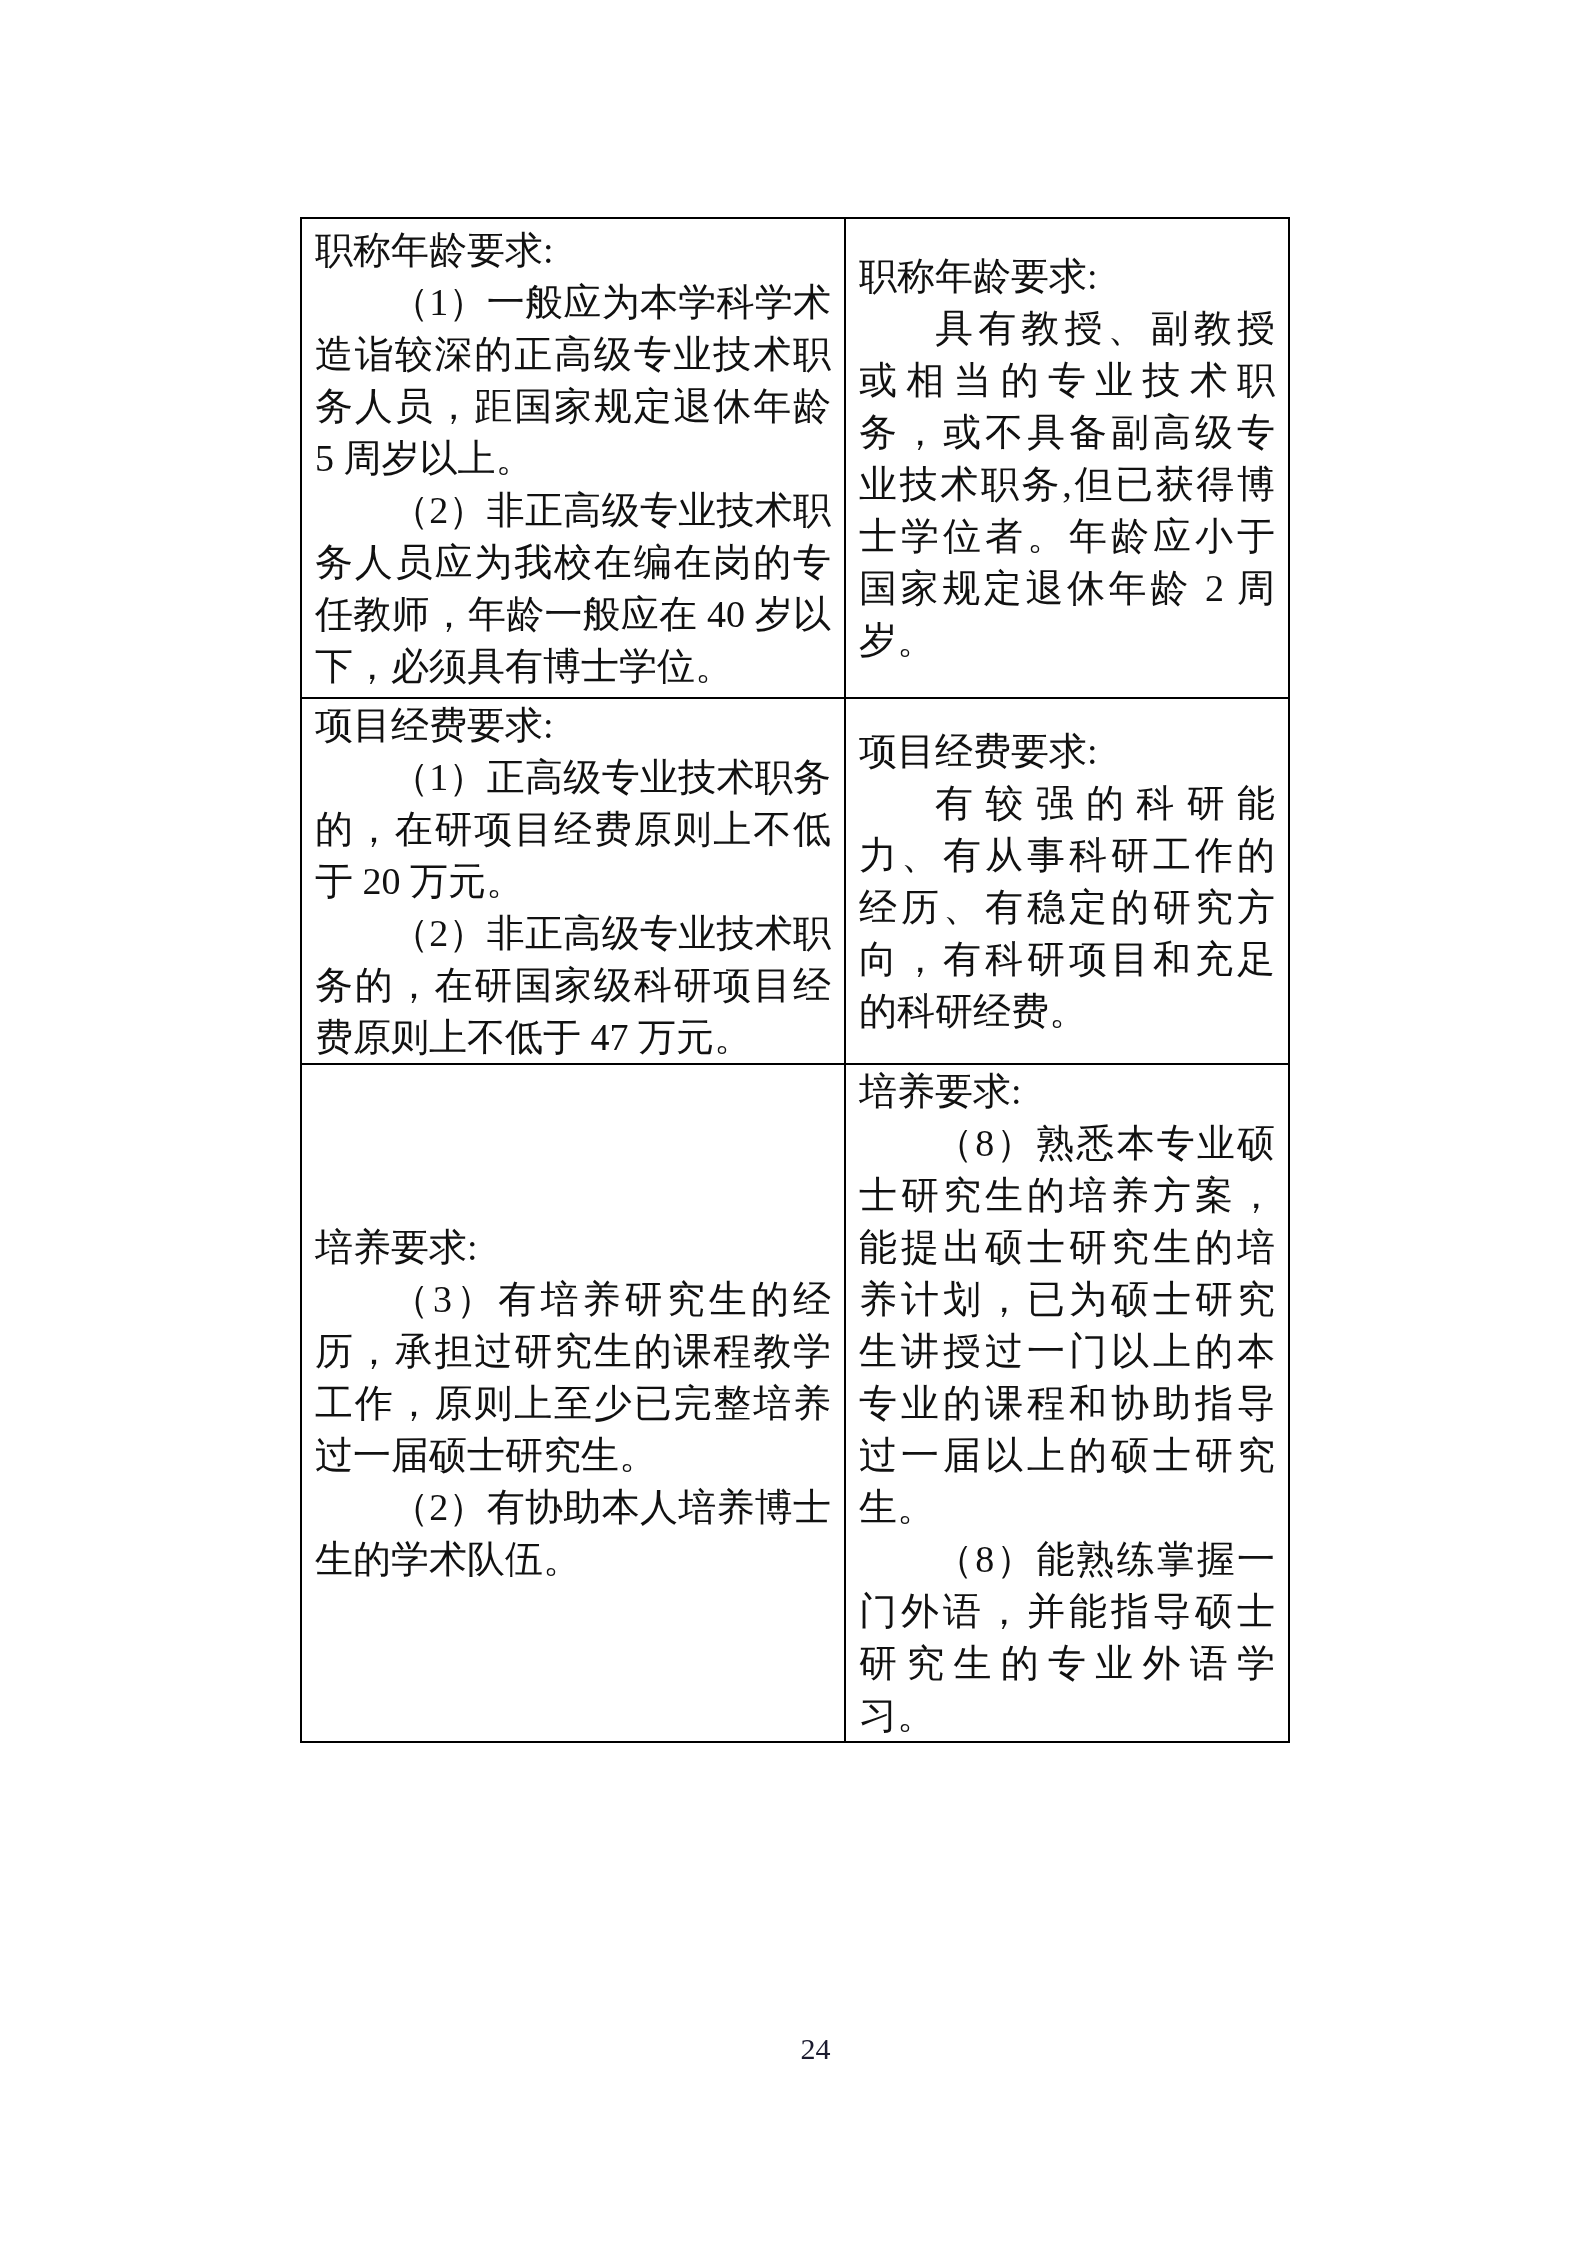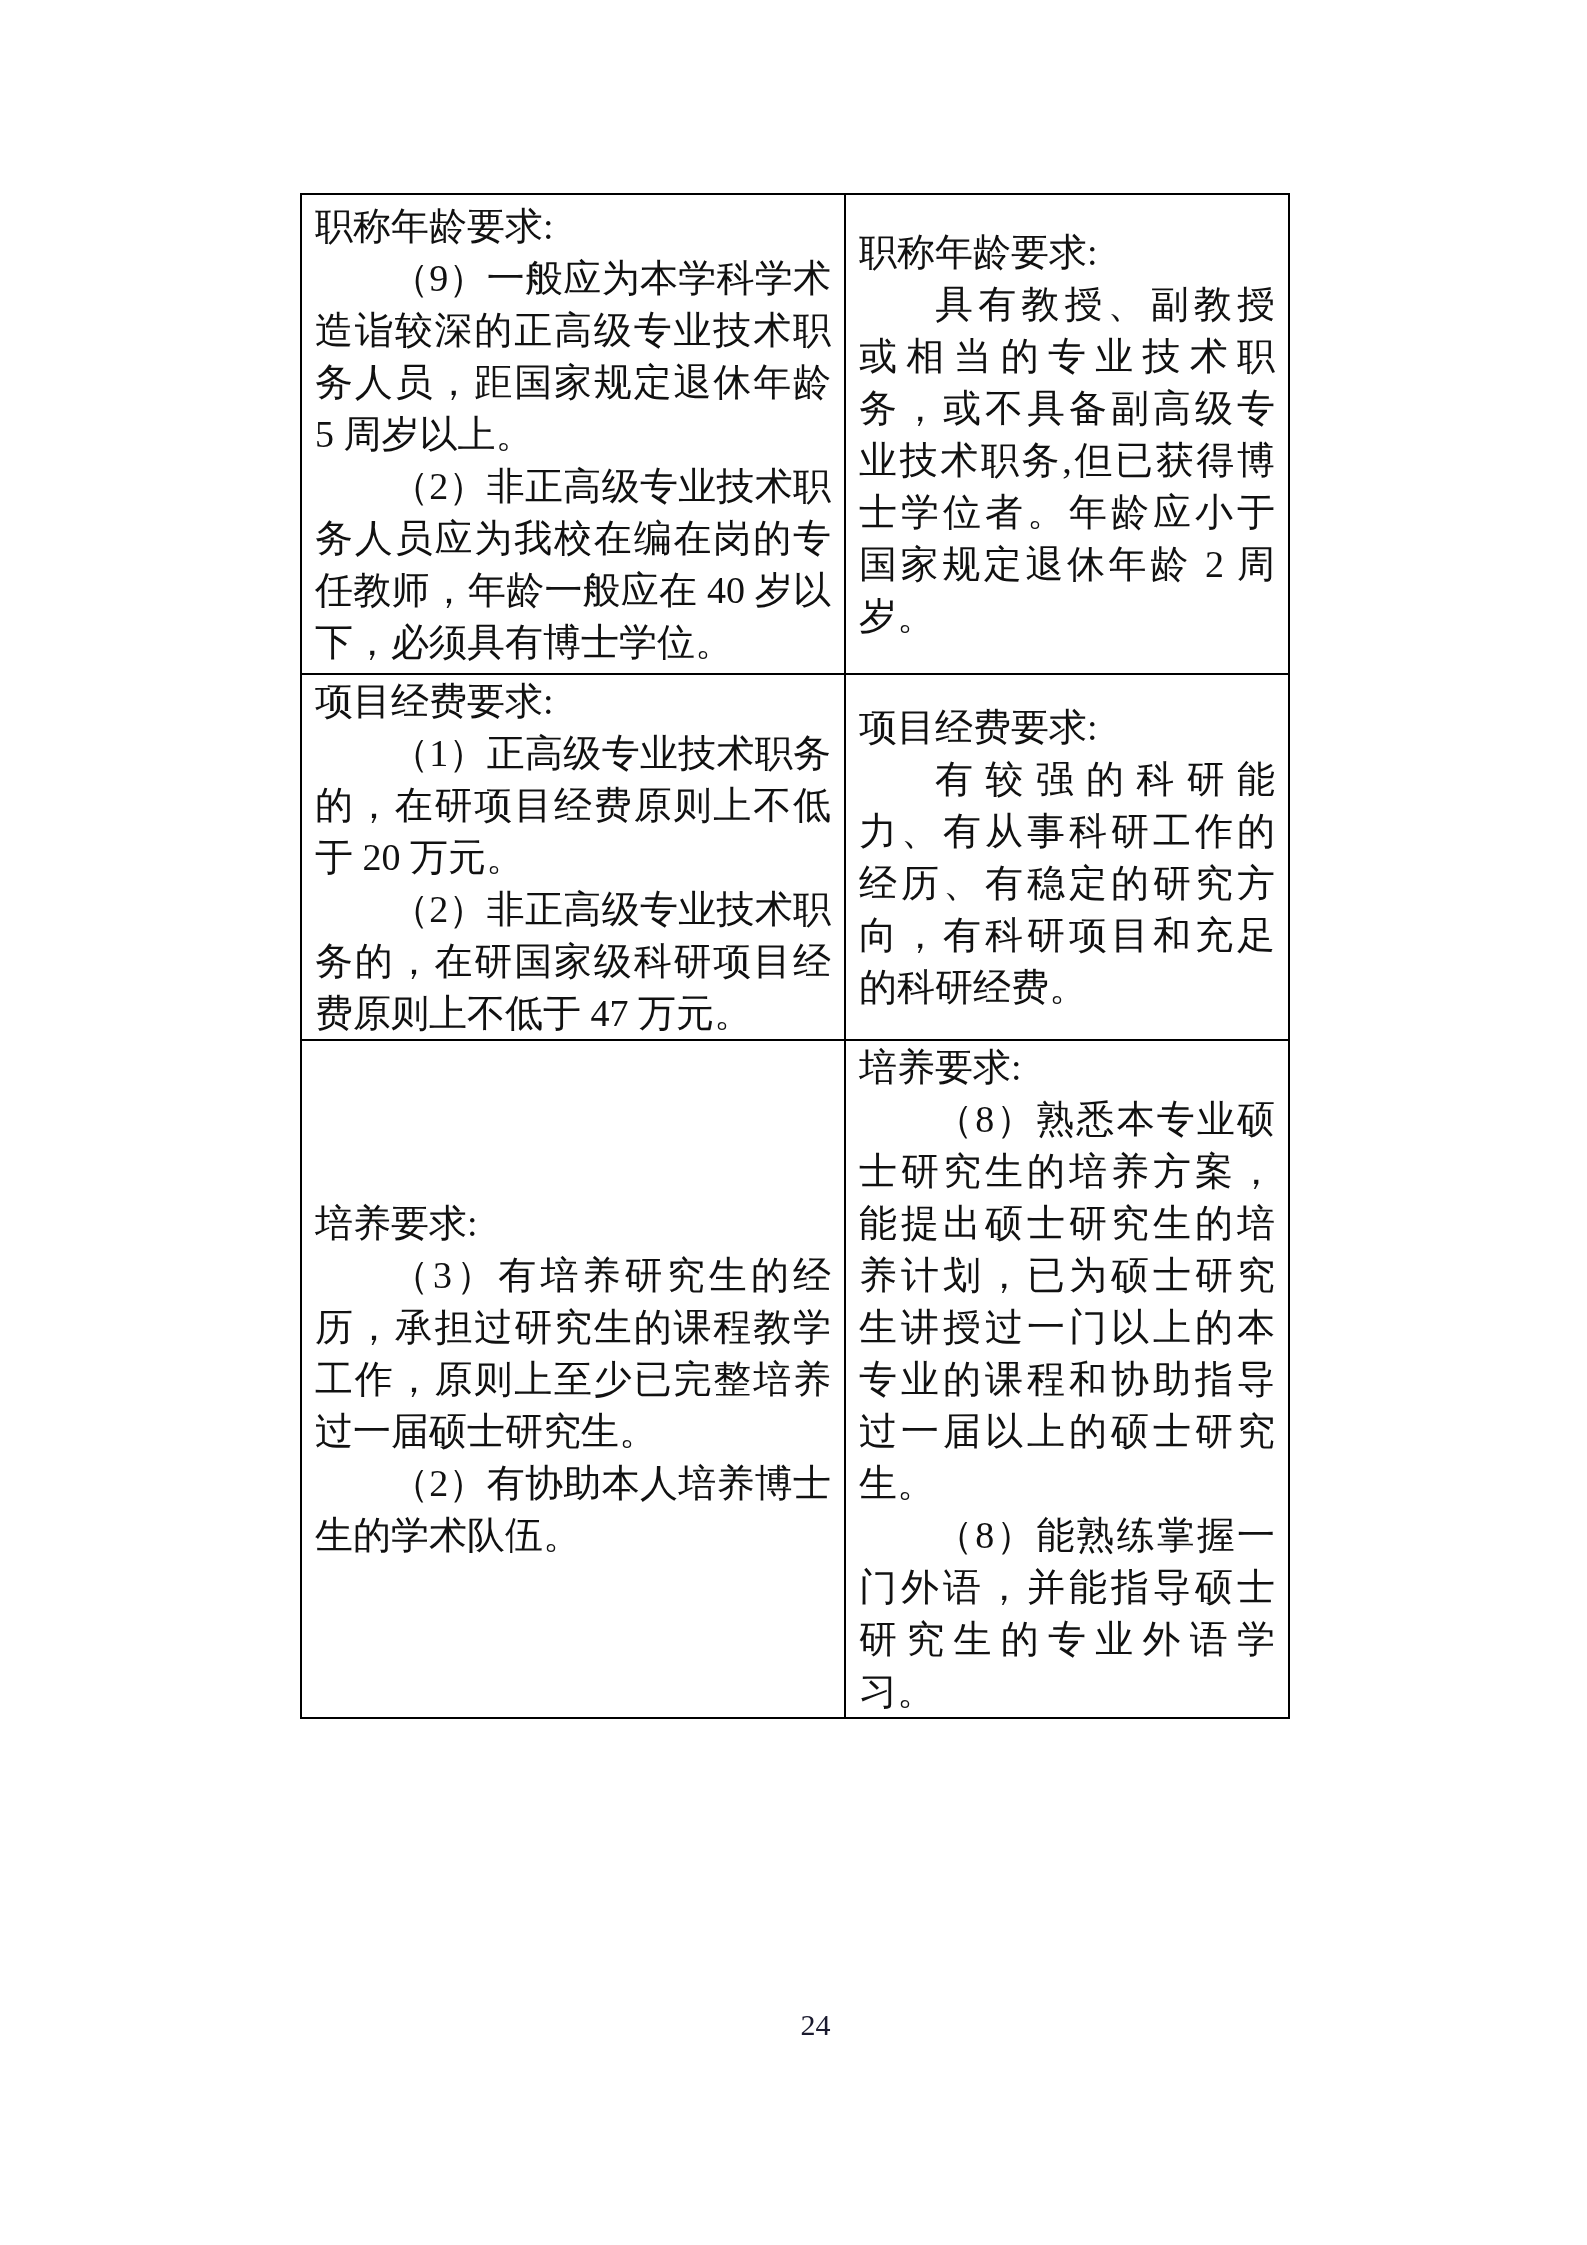--- a/index.html
+++ b/index.html
@@ -8,20 +8,21 @@
     height: 2245px;
     background: #ffffff;
     position: relative;
     font-family: "Liberation Serif", "DejaVu Serif", serif;
     color: #111111;
   }
   .page {
     position: absolute;
     inset: 0;
     background: #ffffff;
+    margin-top: 24px;
   }
   table.doc-table {
     position: absolute;
     left: 300px;
     top: 193px;
     width: 988px;
     border-collapse: collapse;
     table-layout: fixed;
   }
   table.doc-table td {
@@ -56,21 +57,21 @@
   <table class="doc-table">
     <colgroup>
       <col style="width:544px">
       <col style="width:444px">
     </colgroup>
 
     <tbody>
         <tr style="height:480px">
       <td>
         <p class="head">职称年龄要求:</p>
-        <p class="para">（9）一般应为本学科学术造诣较深的正高级专业技术职务人员，距国家规定退休年龄 5 周岁以上。</p>
+        <p class="para">（1）一般应为本学科学术造诣较深的正高级专业技术职务人员，距国家规定退休年龄 5 周岁以上。</p>
         <p class="para">（2）非正高级专业技术职务人员应为我校在编在岗的专任教师，年龄一般应在 40 岁以下，必须具有博士学位。</p>
       </td>
       <td>
         <p class="head">职称年龄要求:</p>
         <p class="para">具有教授、副教授或相当的专业技术职务，或不具备副高级专业技术职务,但已获得博士学位者。年龄应小于国家规定退休年龄 2 周岁。</p>
       </td>
     </tr>
 
     <tr style="height:336px">
       <td>

